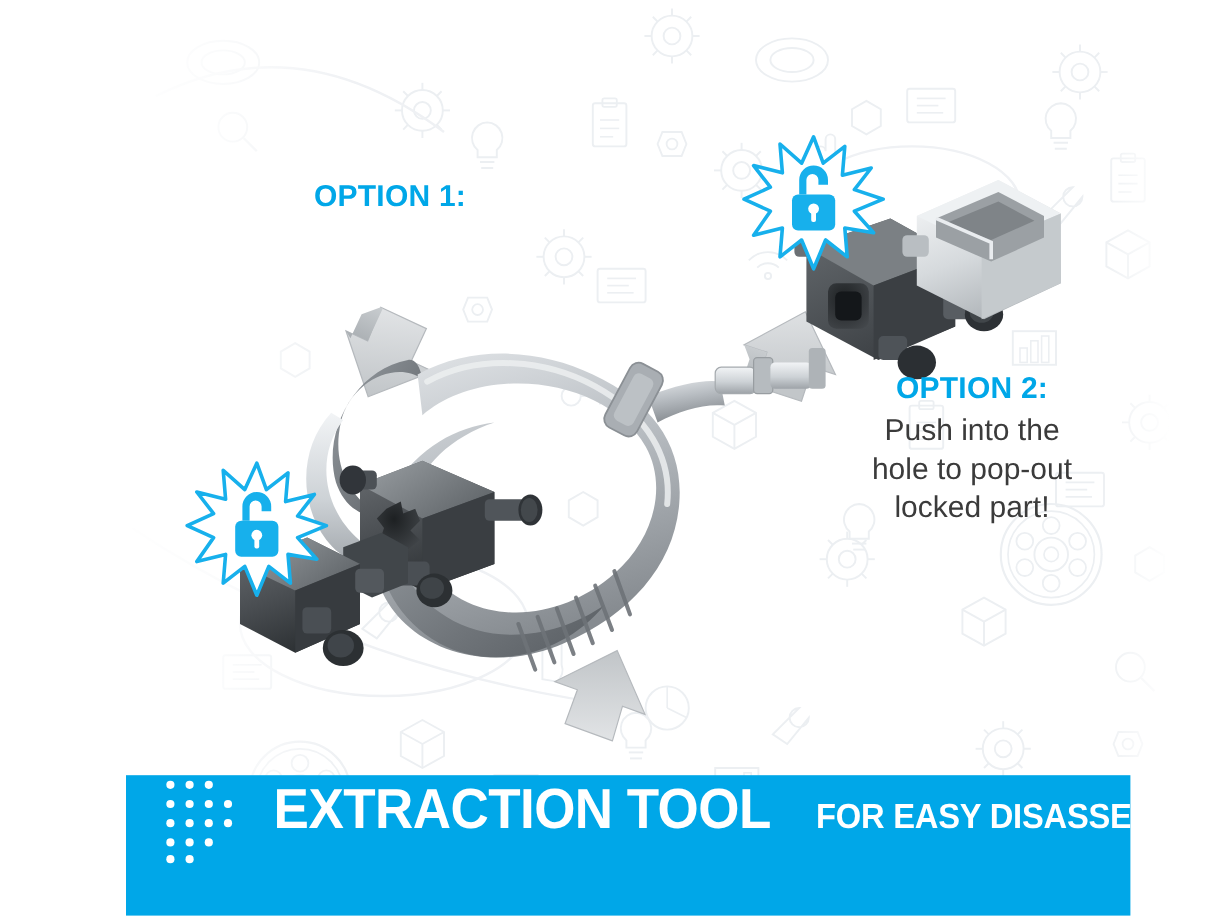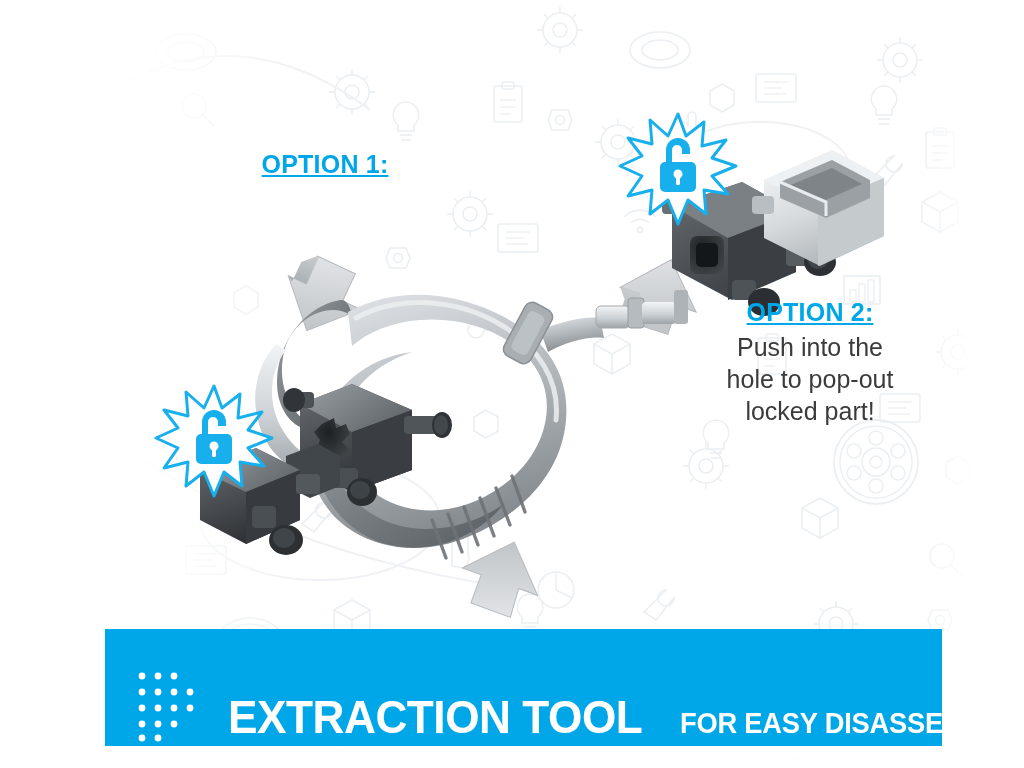--- a/index.html
+++ b/index.html
@@ -73,44 +73,43 @@
     text-align: center;
     line-height: 1.28;
   }
   .callout-head {
     display: block;
     color: #00a7e8;
     font-weight: bold;
     font-size: 25px;
     letter-spacing: 0.2px;
     margin-bottom: 3px;
-    text-decoration: underline;
   }
   .callout-body {
     display: block;
     color: #3b3b3b;
     font-size: 25px;
     font-weight: 400;
     white-space: pre-line;
   }
 
   #callout-option-1 { left: 150px; top: 148px; width: 350px; }
-  #callout-option-2 { left: 662px; top: 296px; width: 296px; }
+  #callout-option-2 { left: 662px; top: 308px; width: 296px; }
 
   
   #bottom-banner {
     position: absolute;
     left: 105px;
-    top: 629px;
+    top: 646px;
     width: 837px;
     height: 117px;
     background: #00a7e8;
     z-index: 5;
     display: flex;
-    align-items: flex-end;
+    align-items: flex-start;
     overflow: hidden;
   }
   #banner-dots {
     margin-left: 31px;
     margin-right: 18px;
     flex: 0 0 auto;
   }
   #banner-text-wrap {
     display: flex;
     align-items: baseline;

